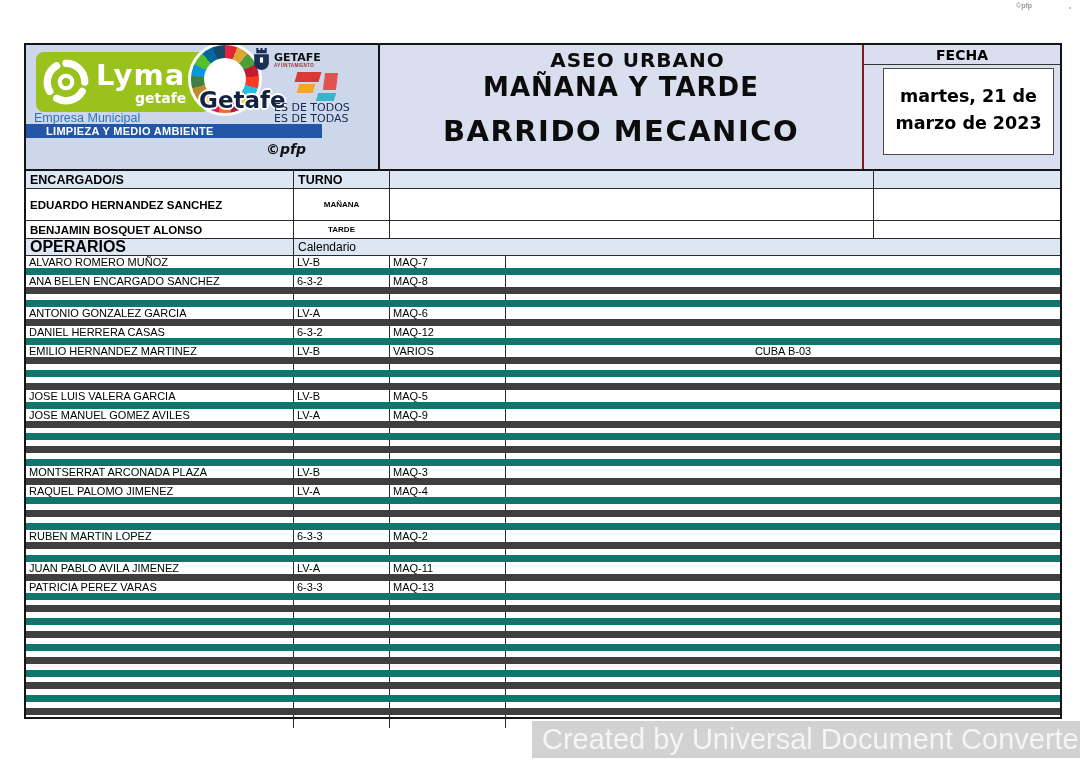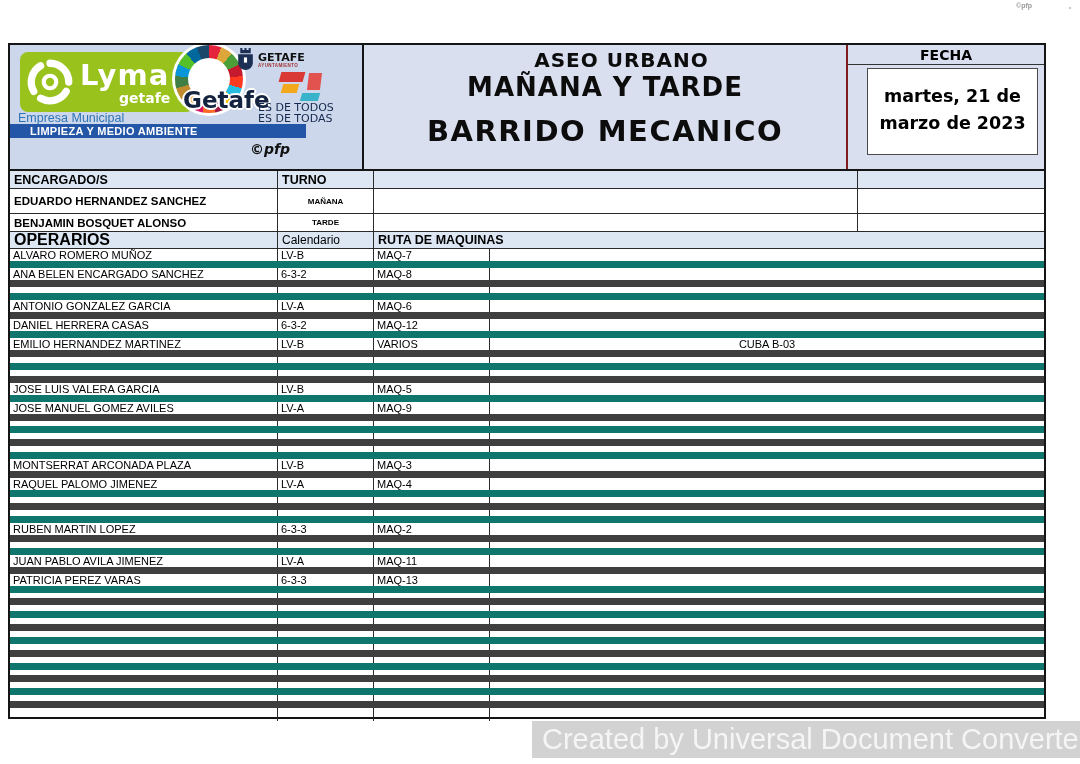--- a/index.html
+++ b/index.html
@@ -2,21 +2,21 @@
 <html><head>
 <meta charset="utf-8">
 <style>
   * { box-sizing: border-box; margin: 0; padding: 0; }
   html,body { width:1080px; height:764px; background:#ffffff; font-family:"Liberation Sans", sans-serif; }
   .page { position:relative; width:1080px; height:764px; background:#fff; overflow:hidden; }
 
   .corner-pfp { position:absolute; left:1016px; top:2px; font-size:7px; color:#9a9a9a; font-weight:bold; }
   .corner-dot { position:absolute; left:1069px; top:7px; width:2px; height:2px; background:#b0b0b0; border-radius:50%; }
 
-  .sheet { position:absolute; left:8px; top:43px; width:1038px; height:676px; border:2px solid #151515; background:#fff; }
+  .sheet { position:absolute; left:24px; top:43px; width:1038px; height:676px; border:2px solid #151515; background:#fff; }
 
   
   .band { display:flex; height:126px; border-bottom:2px solid #151515; background:#dadff0; }
   .logo-panel { position:relative; width:352px; background:#ccd7eb; overflow:hidden; }
   .title-panel { flex:1; border-left:2px solid #151515; text-align:center; color:#0c0c0c; }
   .fecha-panel { position:relative; width:198px; border-left:2px solid #7f1d1d; }
 
   .t1 { margin-top:3px; font-family:"DejaVu Sans",sans-serif; font-weight:bold; font-size:20px; letter-spacing:1px;padding-left:33px; }
   .t2 { font-family:"DejaVu Sans",sans-serif; font-weight:bold; font-size:26px; letter-spacing:1px; }
   .t3 { margin-top:12px; font-family:"DejaVu Sans",sans-serif; font-weight:bold; font-size:29px; letter-spacing:1.5px; }
@@ -53,21 +53,21 @@
   .slogan { position:absolute; left:248px; top:57px; font-family:"DejaVu Sans",sans-serif; font-weight:normal; font-size:11px; line-height:11px; color:#15294e; }
   .empresa { position:absolute; left:8px; top:66px; color:#2e74b5; font-size:12.5px; }
   .blueband { position:absolute; left:0; top:79px; width:296px; height:14px; background:#2356a6; color:#fff; font-size:11px; font-weight:bold; line-height:14px; padding-left:20px; letter-spacing:0.3px; }
   .pfp { position:absolute; left:240px; top:96px; font-family:"DejaVu Sans",sans-serif; font-weight:bold; font-style:italic; font-size:14px; color:#101010; }
 
   
   .erow { display:grid; grid-template-columns:268px 96px 484px 1fr; border-bottom:1px solid #2a2a2a; }
   .erow > div { border-right:1px solid #2a2a2a; display:flex; align-items:center; padding-left:4px; overflow:hidden; white-space:nowrap; }
   .erow > div:last-child { border-right:none; }
   .enc-header { height:18px; background:#dce7f3; font-weight:bold; font-size:12.5px; }
-  .enc-row1 { height:25px; } .enc-row2 { height:18px; }
+  .enc-row1 { height:32px; } .enc-row2 { height:18px; }
   .enc-name { font-weight:bold; font-size:11.5px; }
   .enc-turno { justify-content:center; padding-left:0 !important; font-weight:bold; font-size:8px; }
 
   .op-header { display:grid; grid-template-columns:268px 96px 1fr; height:17px; background:#dce7f3; border-bottom:1px solid #2a2a2a; }
   .op-header > div { border-right:1px solid #2a2a2a; display:flex; align-items:center; padding-left:4px; white-space:nowrap; overflow:hidden; }
   .op-header > div:last-child { border-right:none; }
   .op-title { font-weight:bold; font-size:16px; }
   .op-cal { font-size:12px; }
   .op-ruta { font-weight:bold; font-size:12.5px; }
 
@@ -167,21 +167,20 @@
     <div class="erow enc-row2">
       <div class="enc-name">BENJAMIN BOSQUET ALONSO</div>
       <div class="enc-turno">TARDE</div>
       <div></div>
       <div></div>
     </div>
 
     <div class="op-header">
       <div class="op-title">OPERARIOS</div>
       <div class="op-cal">Calendario</div>
-      <div class="op-ruta">RUTA DE MAQUINAS</div>
     </div>
 
     <div class="data-grid">
         <div class="drow">
           <div class="dcell name">ALVARO ROMERO MUÑOZ</div>
           <div class="dcell calendario">LV-B</div>
           <div class="dcell ruta">MAQ-7</div>
           <div class="dcell extra"></div>
         </div>
         <div class="drow dark">

